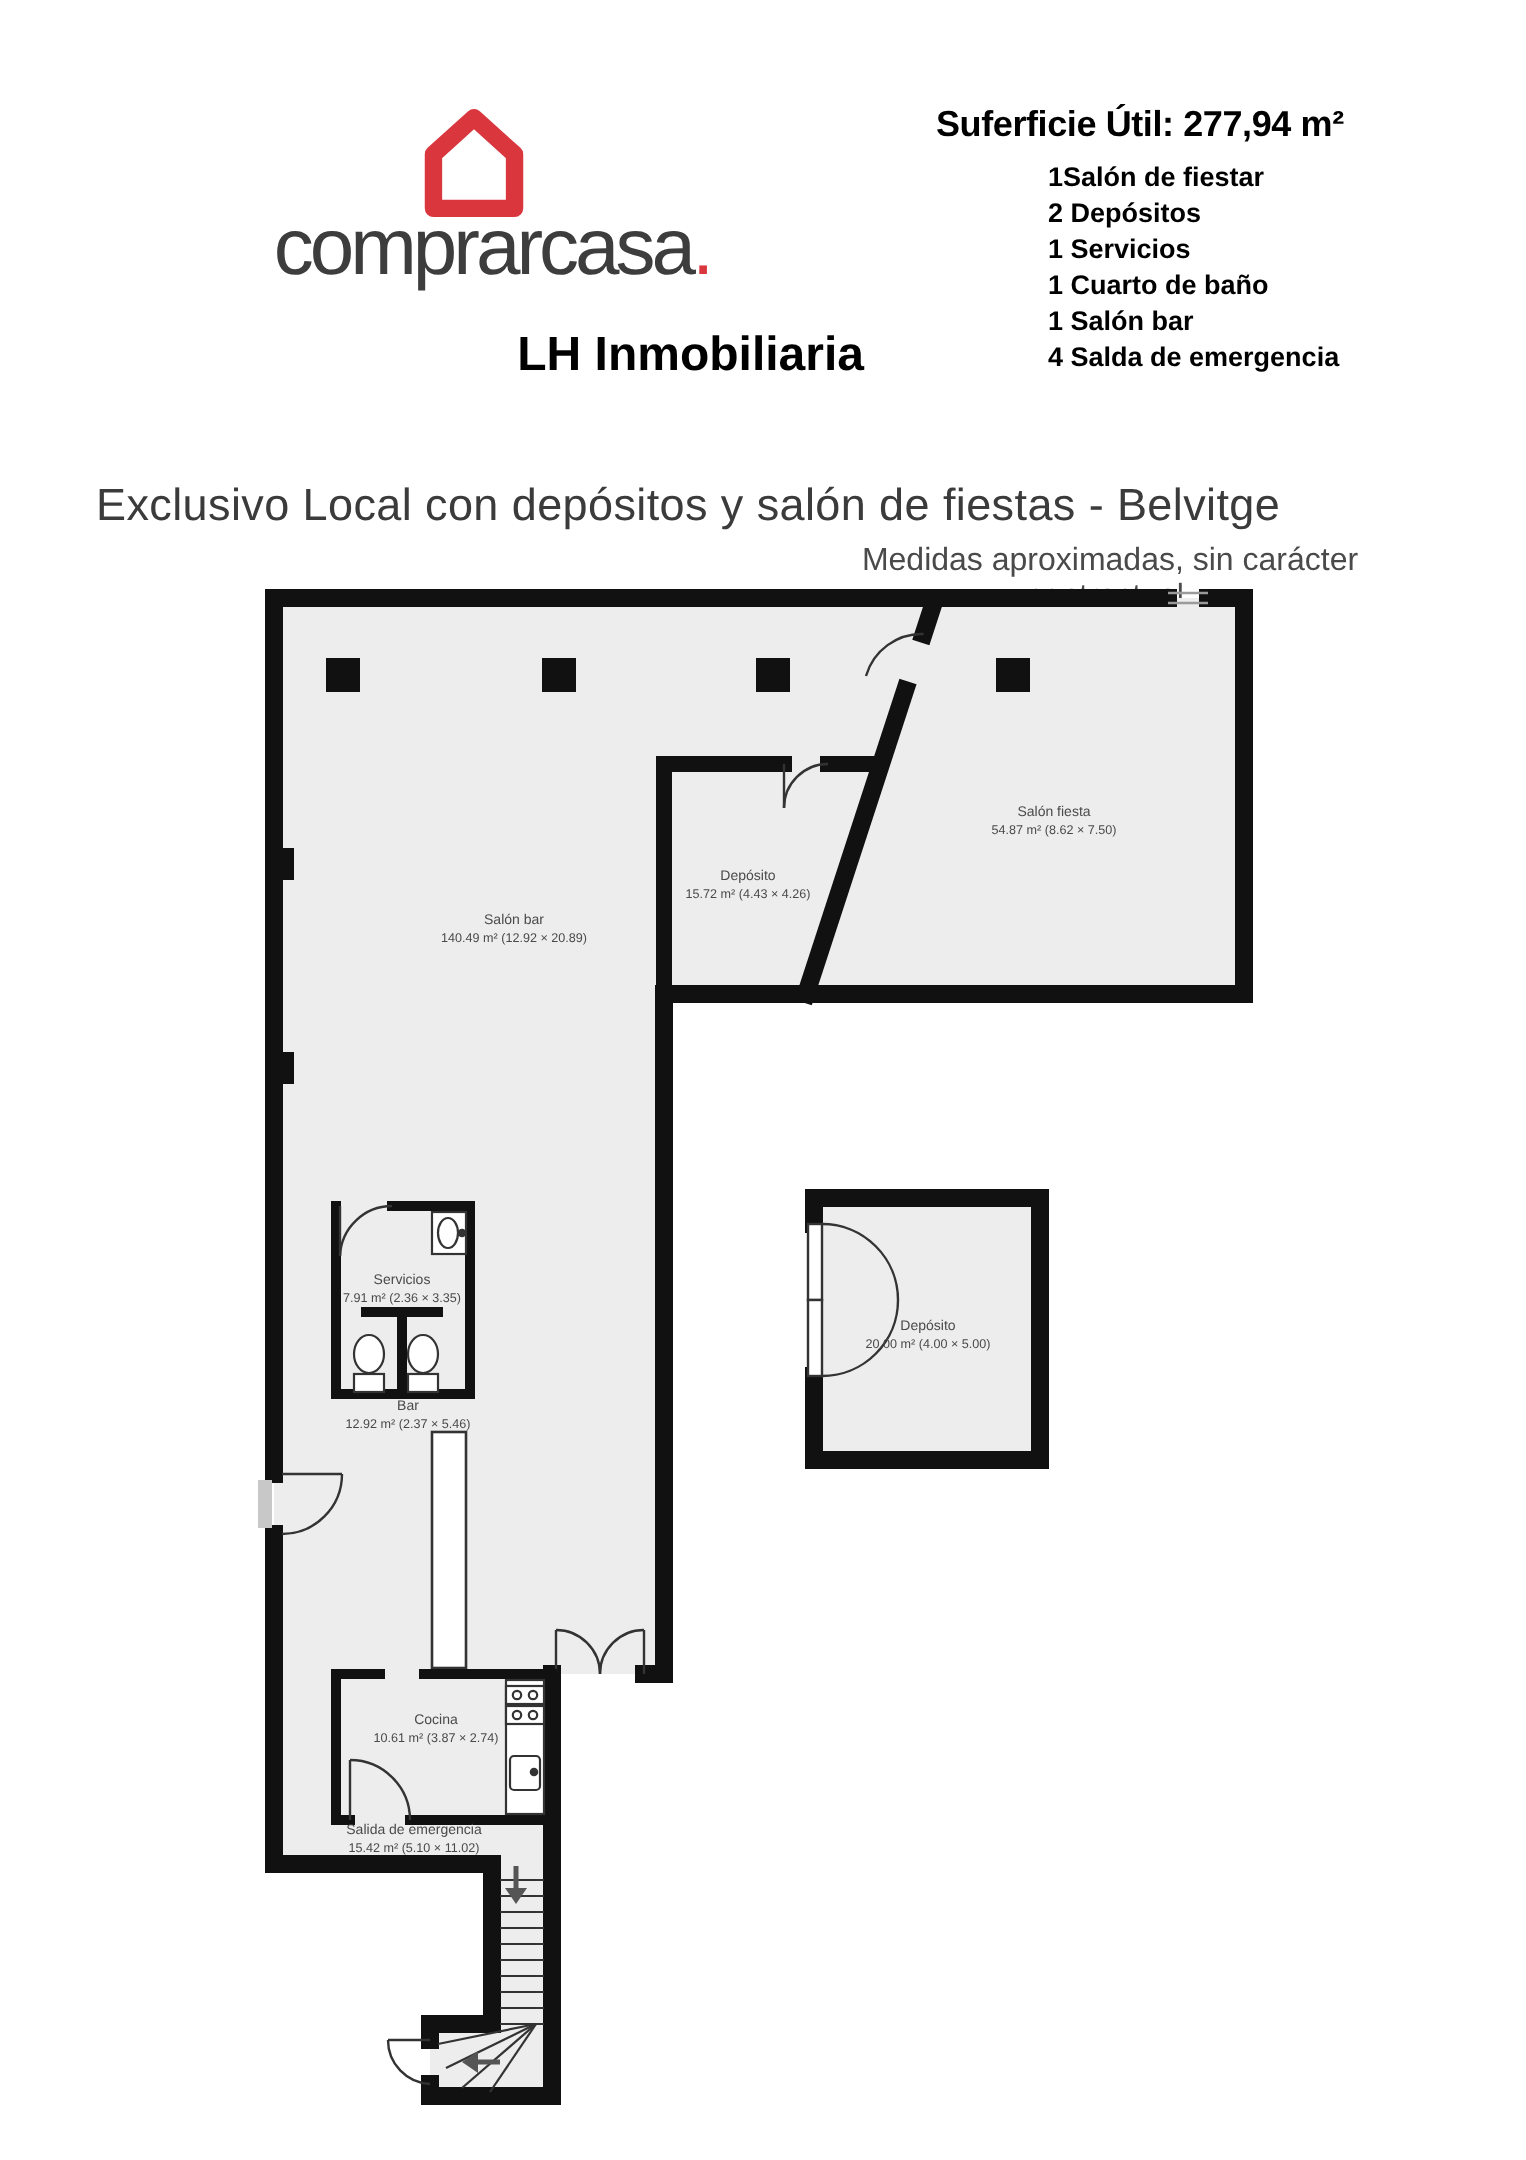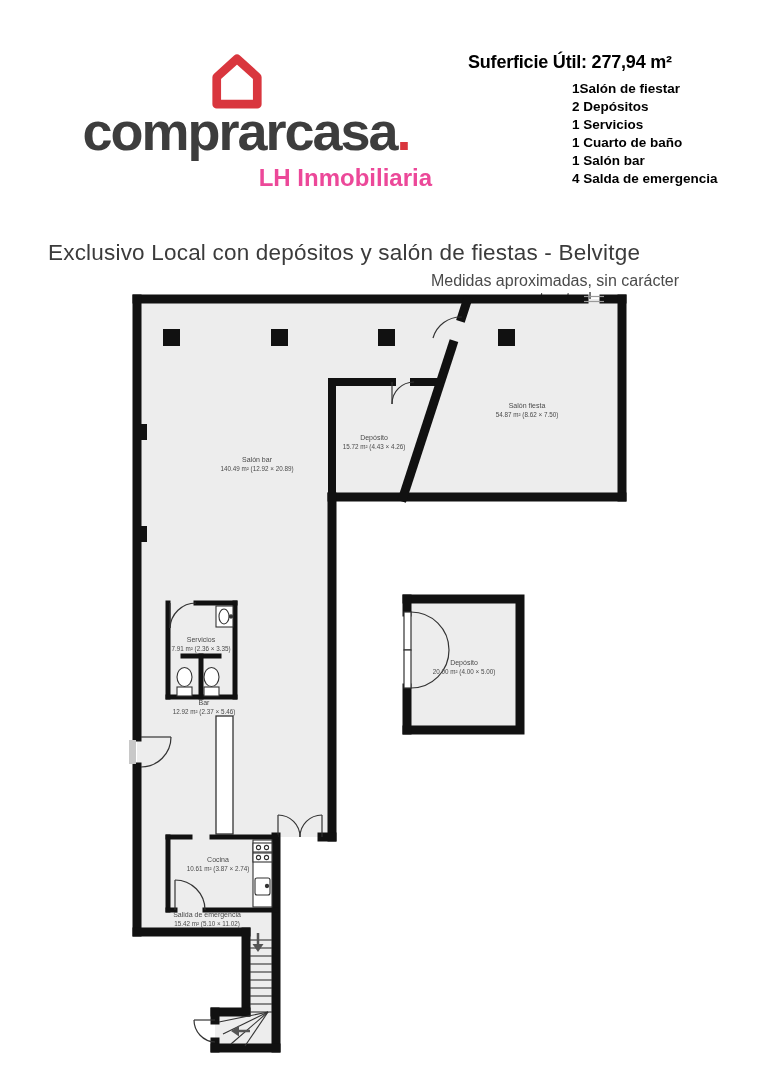--- a/index.html
+++ b/index.html
@@ -5,32 +5,32 @@
   html,body{margin:0;padding:0;}
   body{
     width:763px;height:1080px;position:relative;background:#ffffff;
     font-family:"Liberation Sans", sans-serif;color:#3d3d3d;overflow:hidden;
   }
   .abs{position:absolute;}
   
   #logo-house{left:208px;top:53px;width:58px;height:56px;}
   #brand{
     left:50px;top:104px;width:392px;text-align:center;
-    font-size:54px;font-weight:bold;letter-spacing:-2px;color:#3d3d3d;line-height:1;
+    font-size:40px;font-weight:normal;letter-spacing:-2px;color:#3d3d3d;line-height:1;
   }
   #brand .dot{color:#d9363e;}
   #tagline{
     left:50px;top:164px;width:382px;text-align:right;
-    font-size:24px;font-weight:bold;color:#ec4899;letter-spacing:0px;
+    font-size:24px;font-weight:bold;color:#000000;letter-spacing:0px;
   }
   
   #summary{left:468px;top:52px;width:260px;}
   #summary-title{font-size:18px;font-weight:bold;color:#000;letter-spacing:-0.2px;}
   #summary-list{margin:7px 0 0 56px;padding:0;list-style:none;}
-  #summary-list li{font-size:13.5px;font-weight:bold;color:#000;line-height:18px;margin-left:48px;}
+  #summary-list li{font-size:13.5px;font-weight:bold;color:#000;line-height:18px;}
   
   #listing-title{
     left:48px;top:240px;width:668px;font-size:22.5px;
     color:#3b3b3b;letter-spacing:0.2px;white-space:nowrap;
   }
   #listing-disclaimer{
     left:400px;top:272px;width:310px;text-align:center;
     font-size:16px;color:#4a4a4a;
   }
   

